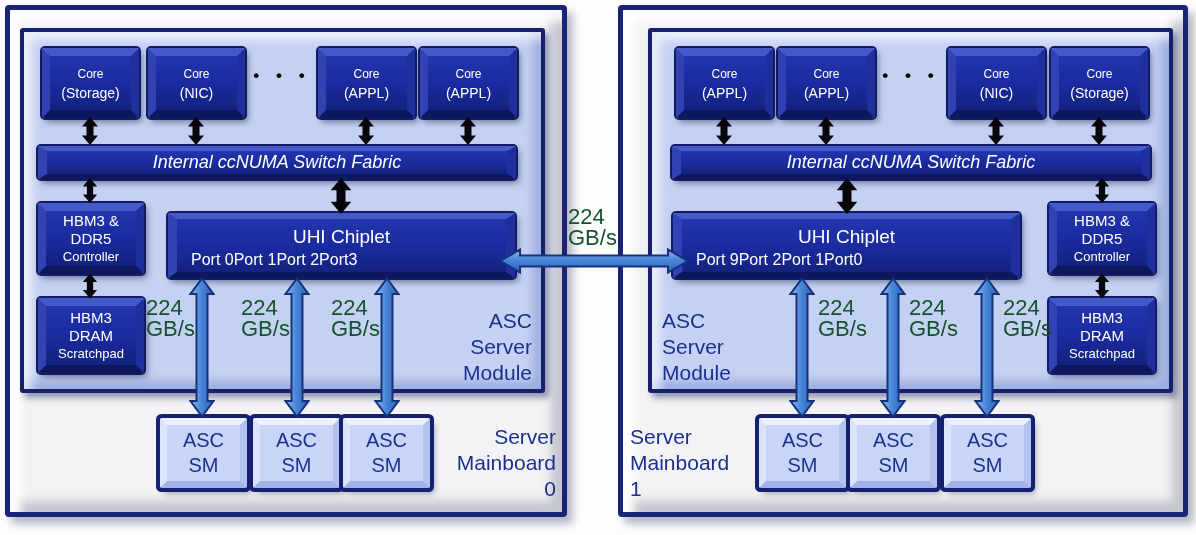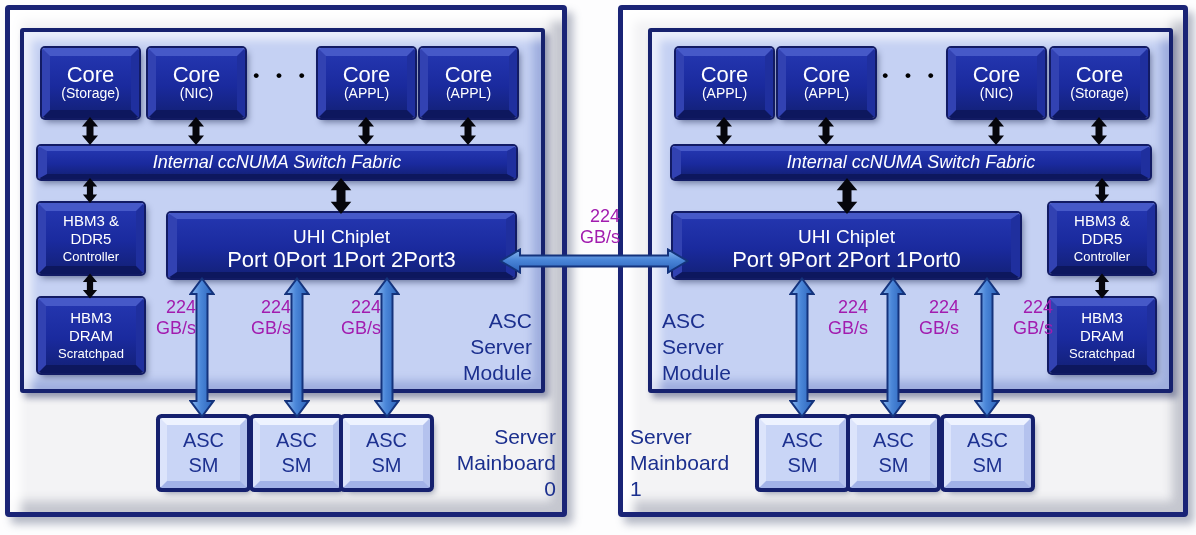--- a/index.html
+++ b/index.html
@@ -27,40 +27,40 @@
   .nb{
     position:absolute;box-sizing:border-box;z-index:3;
     border-style:solid;border-width:8px;
     border-color:#4659c8 #1f2f9e #0d175e #3242b2;
     background:linear-gradient(180deg,#2335ae 0%,#1a2a9e 55%,#14227e 100%);
     box-shadow:0 0 0 2px #121b64,3px 4px 6px rgba(20,30,70,.5);
     border-radius:3px;color:#ffffff;
     display:flex;flex-direction:column;align-items:center;justify-content:center;
     text-align:center;
   }
-  .core .t1{font-size:22px;line-height:21px;}
+  .core .t1{font-size:12px;line-height:21px;}
   .core .t2{font-size:14px;line-height:17px;}
   .fabric{border-width:5px 9px;font-size:18px;font-style:italic;}
   .uhi{border-width:6px 9px;justify-content:flex-start;}
   .uhi-title{font-size:19px;line-height:24px;margin-top:6px;}
-  .uhi-ports{width:100%;display:flex;justify-content:center;
-             box-sizing:border-box;padding:0 14px;font-size:22px;line-height:22px;}
+  .uhi-ports{width:100%;display:flex;justify-content:flex-start;
+             box-sizing:border-box;padding:0 14px;font-size:16px;line-height:22px;}
   .hbm .h1{font-size:15px;line-height:18px;}
   .hbm .h2{font-size:13px;line-height:17px;}
   
   .sm{
     position:absolute;box-sizing:border-box;z-index:3;
     border:7px solid;border-color:#eef3ff #b4c2ee #a2b2e8 #dce4fb;
     background:#c9d5f6;border-radius:2px;
     box-shadow:0 0 0 4px #15206e,4px 5px 6px rgba(20,30,70,.45);
     display:flex;flex-direction:column;align-items:center;justify-content:center;
     color:#1d3190;font-size:20px;line-height:25px;text-align:center;
   }
   
-  .bw{position:absolute;z-index:6;color:#a21caf;font-size:18px;line-height:21px;text-align:right;}
+  .bw{position:absolute;z-index:6;color:#14532d;font-size:22px;line-height:21px;text-align:left;}
   .navy-label{position:absolute;z-index:4;color:#1b2f8e;font-size:21px;line-height:26px;}
   .alr{text-align:right;}
   .all{text-align:left;}
   .dots{position:absolute;z-index:3;color:#000;font-size:17px;font-weight:bold;
         letter-spacing:6px;text-align:center;}
   
   .arr{position:absolute;z-index:5;display:block;}
 </style>
 </head>
 <body>

